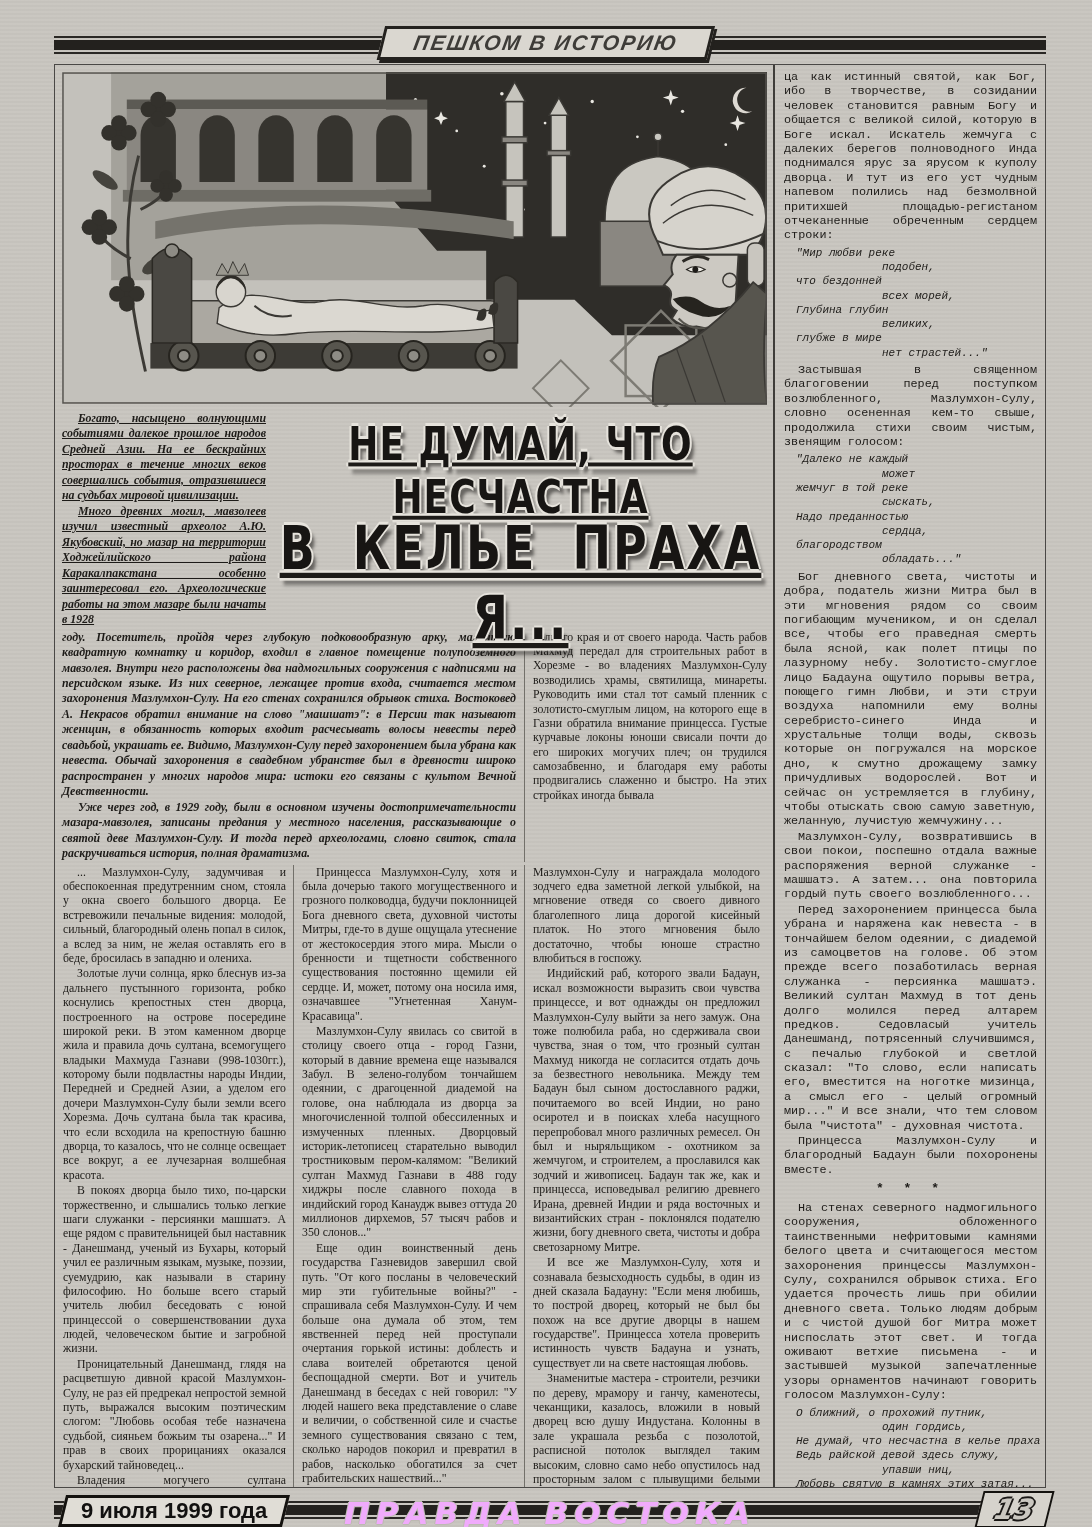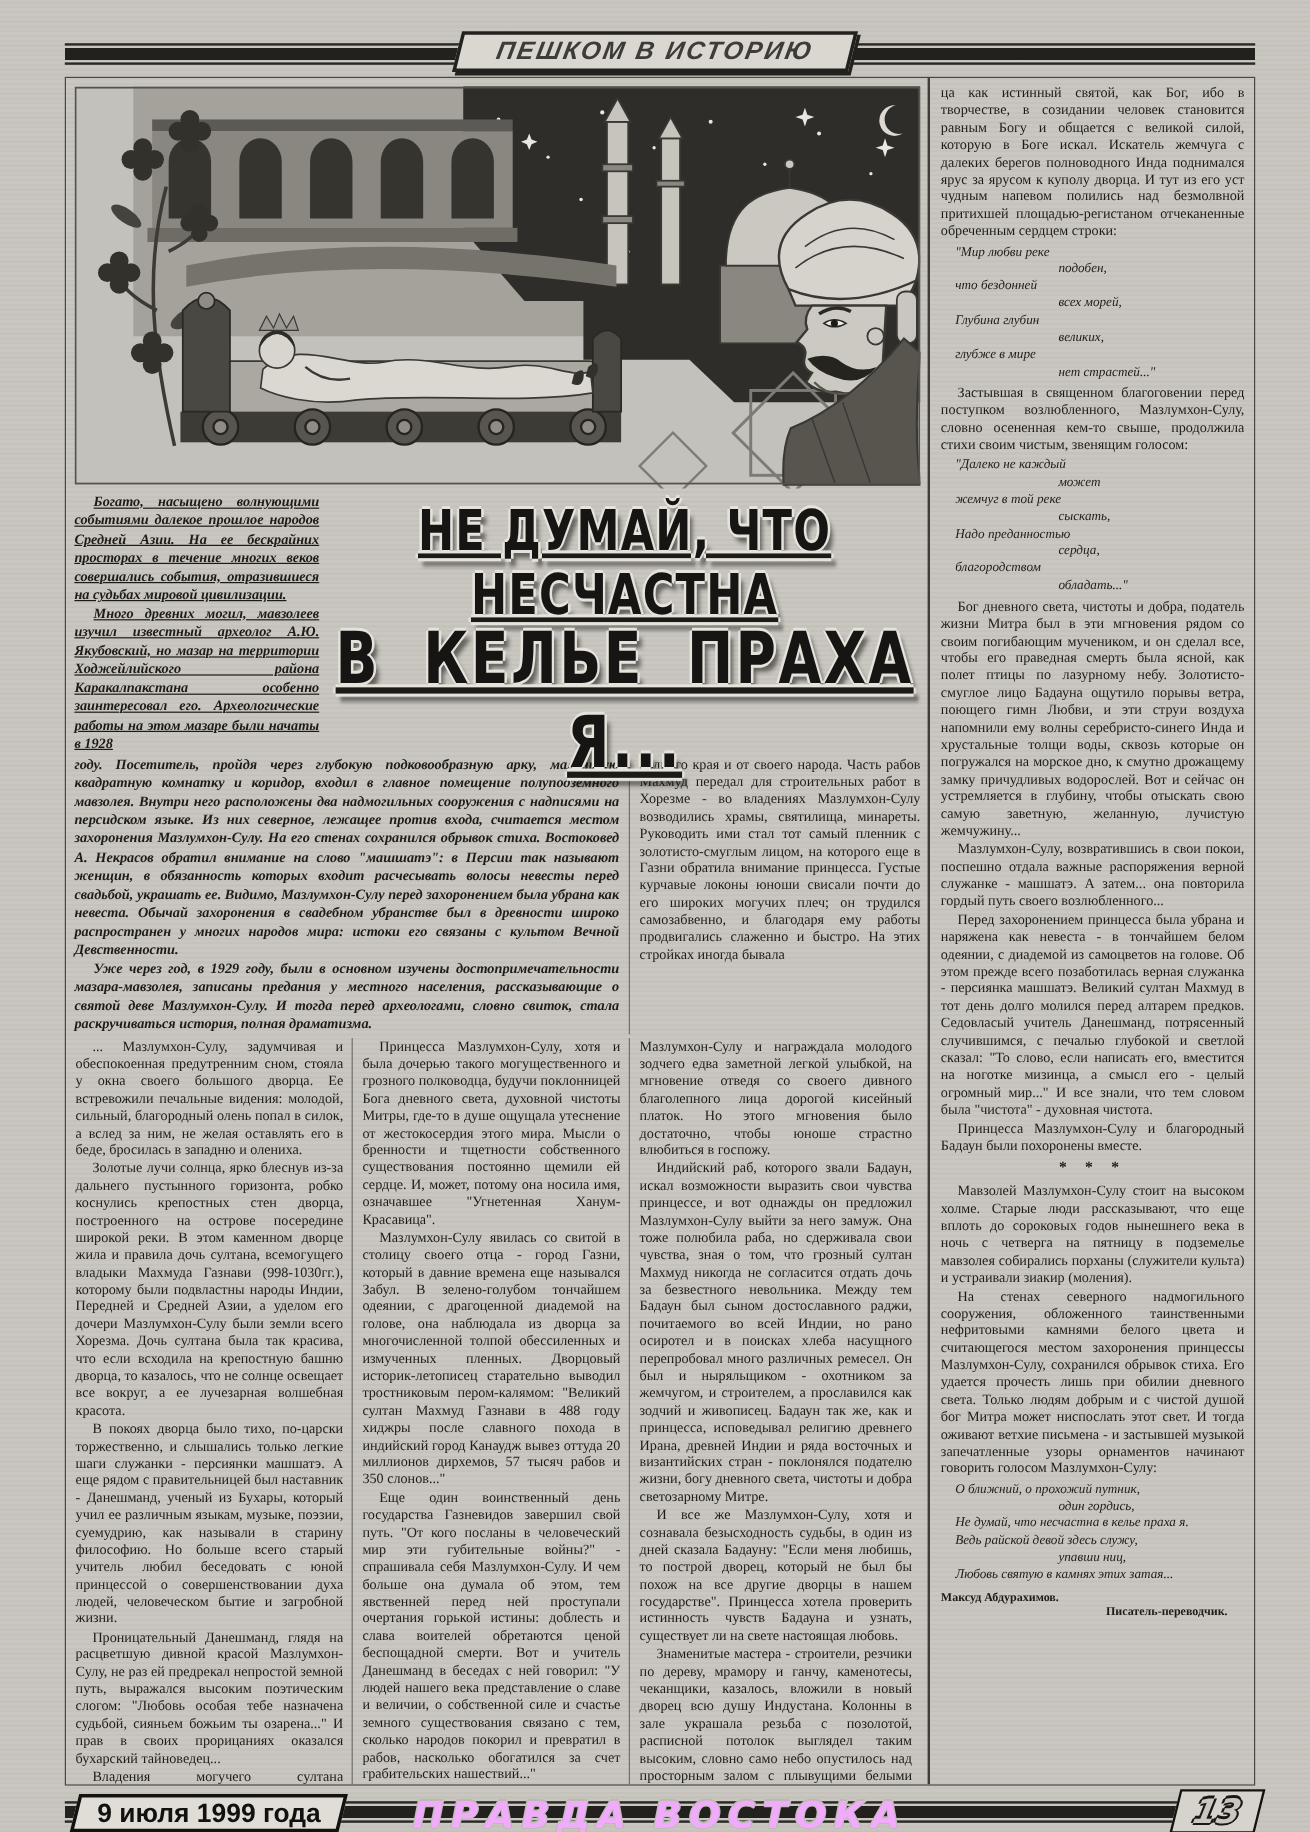--- a/index.html
+++ b/index.html
@@ -11,21 +11,21 @@
     border-top:2px solid #2a2825;border-bottom:2px solid #2a2825;padding:2px 0;background-clip:content-box;}
   .banner-plate{position:absolute;left:50%;top:26px;transform:translateX(-50%) skewX(-14deg);
     background:#dad7d0;border:3px solid #23211e;padding:2px 30px;box-shadow:3px 3px 0 #23211e;}
   .banner-plate span{display:block;transform:skewX(4deg);font-family:"Liberation Sans",sans-serif;
     font-weight:bold;font-style:italic;font-size:21px;letter-spacing:2px;color:#3e3c38;}
   
   .content{position:absolute;left:54px;top:64px;width:992px;height:1424px;border:1px solid #4a4846;
     box-sizing:border-box;display:flex;overflow:hidden;}
   .main-left{flex:0 0 718px;box-sizing:border-box;padding:4px 6px 0 7px;overflow:hidden;}
   .col4{flex:1;box-sizing:border-box;border-left:2px solid #3f3d39;padding:5px 8px 0 9px;overflow:hidden;
-    font-size:11.8px;line-height:1.22;}
+    font-size:11.8px;line-height:1.22;font-family:Liberation Mono, monospace;}
   
   .illo{width:100%;height:338px;display:block;}
   
   .hrow{display:flex;margin-top:4px;text-decoration:underline;}
   .lead-narrow{width:212px;box-sizing:border-box;padding-right:8px;}
   .headline{flex:1;text-align:center;padding-top:6px;}
   .hl{font-family:"DejaVu Sans",sans-serif;font-weight:bold;color:#171513;
     text-shadow:-2px 0 0 #e6e3dc,2px 0 0 #e6e3dc,0 -2px 0 #e6e3dc,0 2px 0 #e6e3dc,4px 5px 3px rgba(20,18,16,.55);}
   .hl1{font-size:36px;letter-spacing:1px;transform:scaleY(1.3);transform-origin:center top;}
   .hl2{font-size:46px;letter-spacing:2px;word-spacing:18px;transform:scaleY(1.3);transform-origin:center top;margin-top:14px;}
@@ -292,21 +292,20 @@
         <div class="pl">Надо преданностью</div>
         <div class="pl ind">сердца,</div>
         <div class="pl">благородством</div>
         <div class="pl ind">обладать..."</div>
       </div>
       <p class="bp">Бог дневного света, чистоты и добра, податель жизни Митра был в эти мгновения рядом со своим погибающим мучеником, и он сделал все, чтобы его праведная смерть была ясной, как полет птицы по лазурному небу. Золотисто-смуглое лицо Бадауна ощутило порывы ветра, поющего гимн Любви, и эти струи воздуха напомнили ему волны серебристо-синего Инда и хрустальные толщи воды, сквозь которые он погружался на морское дно, к смутно дрожащему замку причудливых водорослей. Вот и сейчас он устремляется в глубину, чтобы отыскать свою самую заветную, желанную, лучистую жемчужину...</p>
       <p class="bp">Мазлумхон-Сулу, возвратившись в свои покои, поспешно отдала важные распоряжения верной служанке - машшатэ. А затем... она повторила гордый путь своего возлюбленного...</p>
       <p class="bp">Перед захоронением принцесса была убрана и наряжена как невеста - в тончайшем белом одеянии, с диадемой из самоцветов на голове. Об этом прежде всего позаботилась верная служанка - персиянка машшатэ. Великий султан Махмуд в тот день долго молился перед алтарем предков. Седовласый учитель Данешманд, потрясенный случившимся, с печалью глубокой и светлой сказал: "То слово, если написать его, вместится на ноготке мизинца, а смысл его - целый огромный мир..." И все знали, что тем словом была "чистота" - духовная чистота.</p>
       <p class="bp">Принцесса Мазлумхон-Сулу и благородный Бадаун были похоронены вместе.</p>
       <div class="sep">* * *</div>
-      <p class="bp">Мавзолей Мазлумхон-Сулу стоит на высоком холме. Старые люди рассказывают, что еще вплоть до сороковых годов нынешнего века в ночь с четверга на пятницу в подземелье мавзолея собирались порханы (служители культа) и устраивали зиакир (моления).</p>
       <p class="bp">На стенах северного надмогильного сооружения, обложенного таинственными нефритовыми камнями белого цвета и считающегося местом захоронения принцессы Мазлумхон-Сулу, сохранился обрывок стиха. Его удается прочесть лишь при обилии дневного света. Только людям добрым и с чистой душой бог Митра может ниспослать этот свет. И тогда оживают ветхие письмена - и застывшей музыкой запечатленные узоры орнаментов начинают говорить голосом Мазлумхон-Сулу:</p>
       <div class="poem">
         <div class="pl">О ближний, о прохожий путник,</div>
         <div class="pl ind">один гордись,</div>
         <div class="pl">Не думай, что несчастна в келье праха я.</div>
         <div class="pl">Ведь райской девой здесь служу,</div>
         <div class="pl ind">упавши ниц,</div>
         <div class="pl">Любовь святую в камнях этих затая...</div>
       </div>
       <div class="author">Максуд Абдурахимов.</div>

